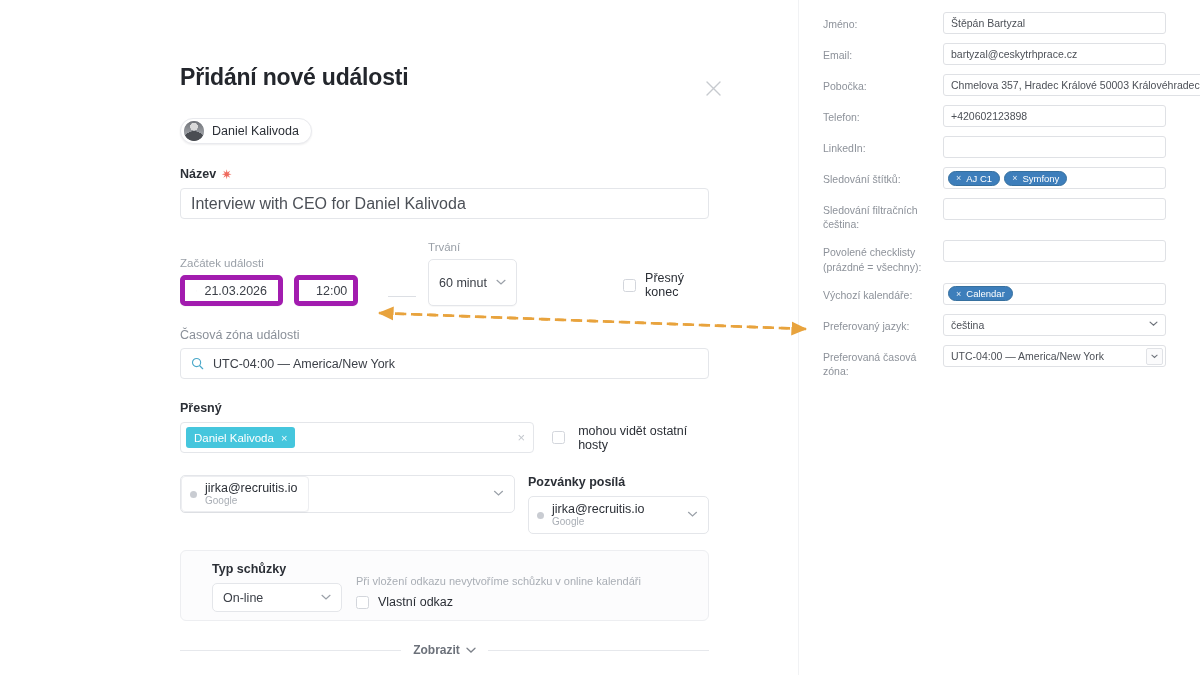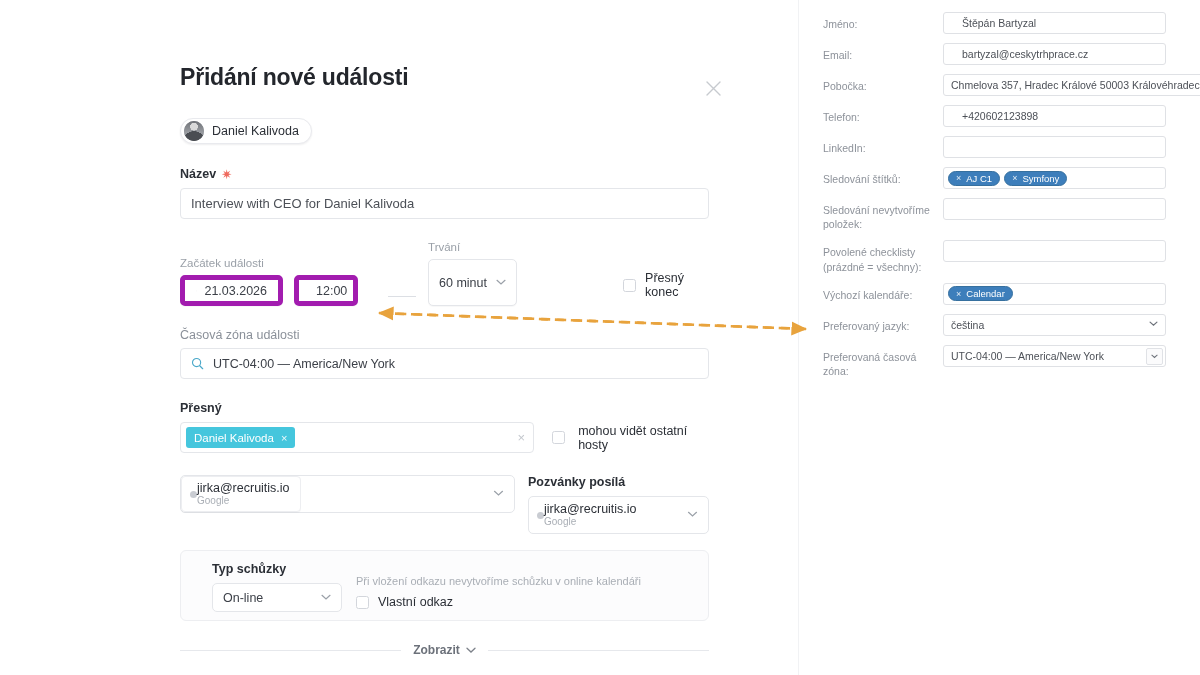--- a/index.html
+++ b/index.html
@@ -48,21 +48,21 @@
     font-size:12.5px; font-weight:700; color:#2b2f36; margin-bottom:7px;
     display:flex; align-items:center; gap:5px;
   }
   .req-star { color:#ef6a5e; font-size:13px; line-height:1; }
   .small-label { font-size:11.5px; color:#9aa0a8; font-weight:400; margin-bottom:6px; }
 
   .sect { margin-top:22px; }
 
   .text-input {
     width:529px; height:31px; border:1px solid #e4e6ea; border-radius:4px;
-    background:#fff; font-size:13px; color:#4c5057; padding:0 10px;
+    background:#fff; font-size:16px; color:#4c5057; padding:0 10px;
     font-family:inherit; outline:none;
   }
 
   
   .row { display:flex; align-items:flex-end; }
   .col-start { width:232px; }
   .dt-line { display:flex; align-items:center; gap:11px; }
   .box {
     display:flex; align-items:center; gap:8px; height:31px; padding:0 11px;
     border:5px solid #a21caf; border-radius:5px; background:#fff;
@@ -115,21 +115,21 @@
   .sel-cal {
     position:relative; display:flex; align-items:center;
     height:38px; border:1px solid #e4e6ea; border-radius:5px; background:#fff;
     padding:0 30px 0 8px;
   }
   .sel-cal.boxed .cal-item {
     border:1px solid #edeef1; border-radius:4px; background:#fff;
     height:36px; margin-left:-8px; padding:0 10px 0 8px;
     box-shadow:0 1px 1px rgba(16,20,28,.03);
   }
-  .cal-item { display:flex; align-items:center; height:36px;justify-content:flex-end; }
+  .cal-item { display:flex; align-items:center; gap:8px; height:36px;justify-content:flex-end; }
   .dot { width:7px; height:7px; border-radius:50%; background:#c9ccd2; flex:0 0 7px; }
   .cal-txt { display:flex; flex-direction:column; line-height:1.15; }
   .cal-main { font-size:12.5px; color:#2b2f36; white-space:nowrap; }
   .cal-sub { font-size:10px; color:#a9aeb5; }
   .cal-caret { position:absolute; right:10px; top:14px; }
 
   .info-dot {
     width:11px; height:11px; border-radius:50%; background:#2fa84f;
     color:#fff; font-size:8px; font-weight:700; line-height:11px; text-align:center;
     font-family:"Liberation Serif", serif;
@@ -161,21 +161,21 @@
   
   .side {
     position:absolute; left:798px; top:0; width:402px; height:675px;
     background:#fff; border-left:1px solid #f1f2f4; padding:12px 34px 0 24px;
   }
   .s-row { display:flex; align-items:flex-start; margin-bottom:9px; min-height:22px; }
   .s-lbl { width:120px; flex:0 0 120px; font-size:10.5px; color:#8d929a; padding-top:5px; line-height:1.35; }
   .s-ctl { flex:1; }
   .s-input {
     width:100%; height:22px; border:1px solid #dfe1e5; border-radius:3px;
-    background:#fff; font-size:10.5px; color:#4c5057; padding:0 18px;
+    background:#fff; font-size:10.5px; color:#4c5057; padding:0 7px;
     font-family:inherit; outline:none;
   }
   .s-select {
     position:relative; width:100%; height:22px; border:1px solid #dfe1e5; border-radius:3px;
     background:#fff; font-size:10.5px; color:#4c5057; padding:4px 26px 0 7px;
     white-space:nowrap; overflow:hidden; text-overflow:ellipsis;
   }
   .s-select .nbtn {
     position:absolute; right:2px; top:2px; width:17px; height:17px;
     border:1px solid #e0e2e6; border-radius:2px; background:#fbfbfc;
@@ -402,21 +402,21 @@
                 <span>AJ C1</span>
               </span>
               <span class="tag">
                 <span class="x">×</span>
                 <span>Symfony</span>
               </span>
             </div>
           </div>
         </div>
         <div class="s-row">
-          <div class="s-lbl">Sledování nevytvoříme položek:</div>
+          <div class="s-lbl">Sledování filtračních čeština:</div>
           <div class="s-ctl"><input class="s-input" value="" style=""></div>
         </div>
         <div class="s-row">
           <div class="s-lbl">Povolené checklisty (prázdné = všechny):</div>
           <div class="s-ctl"><input class="s-input" value="" style=""></div>
         </div>
         <div class="s-row">
           <div class="s-lbl">Výchozí kalendáře:</div>
           <div class="s-ctl">
             <div class="tagbox">

